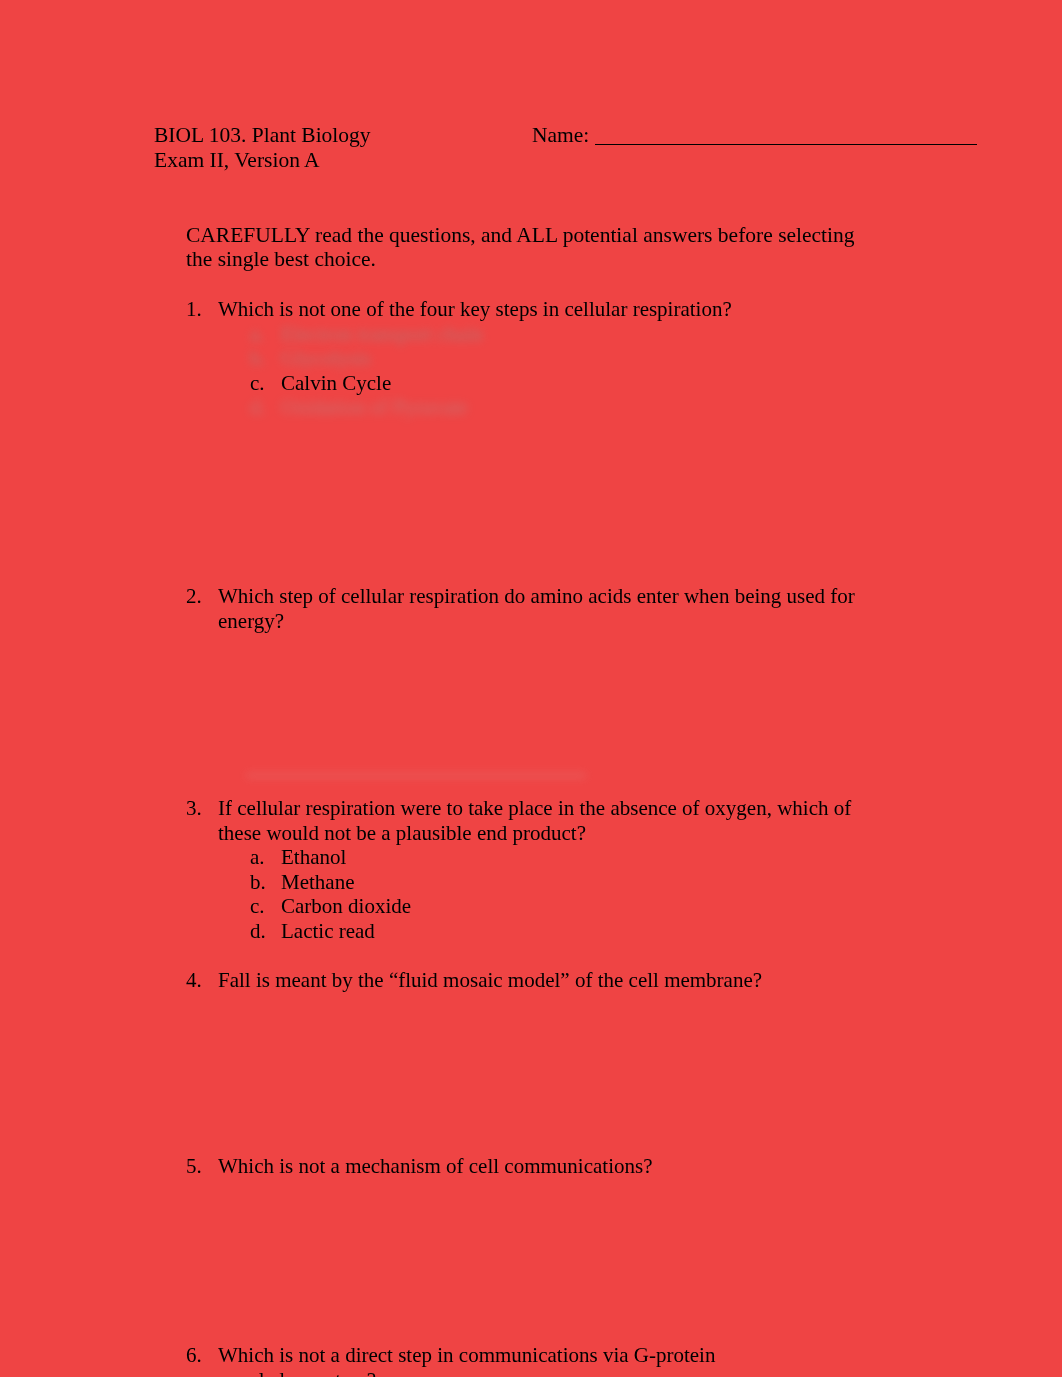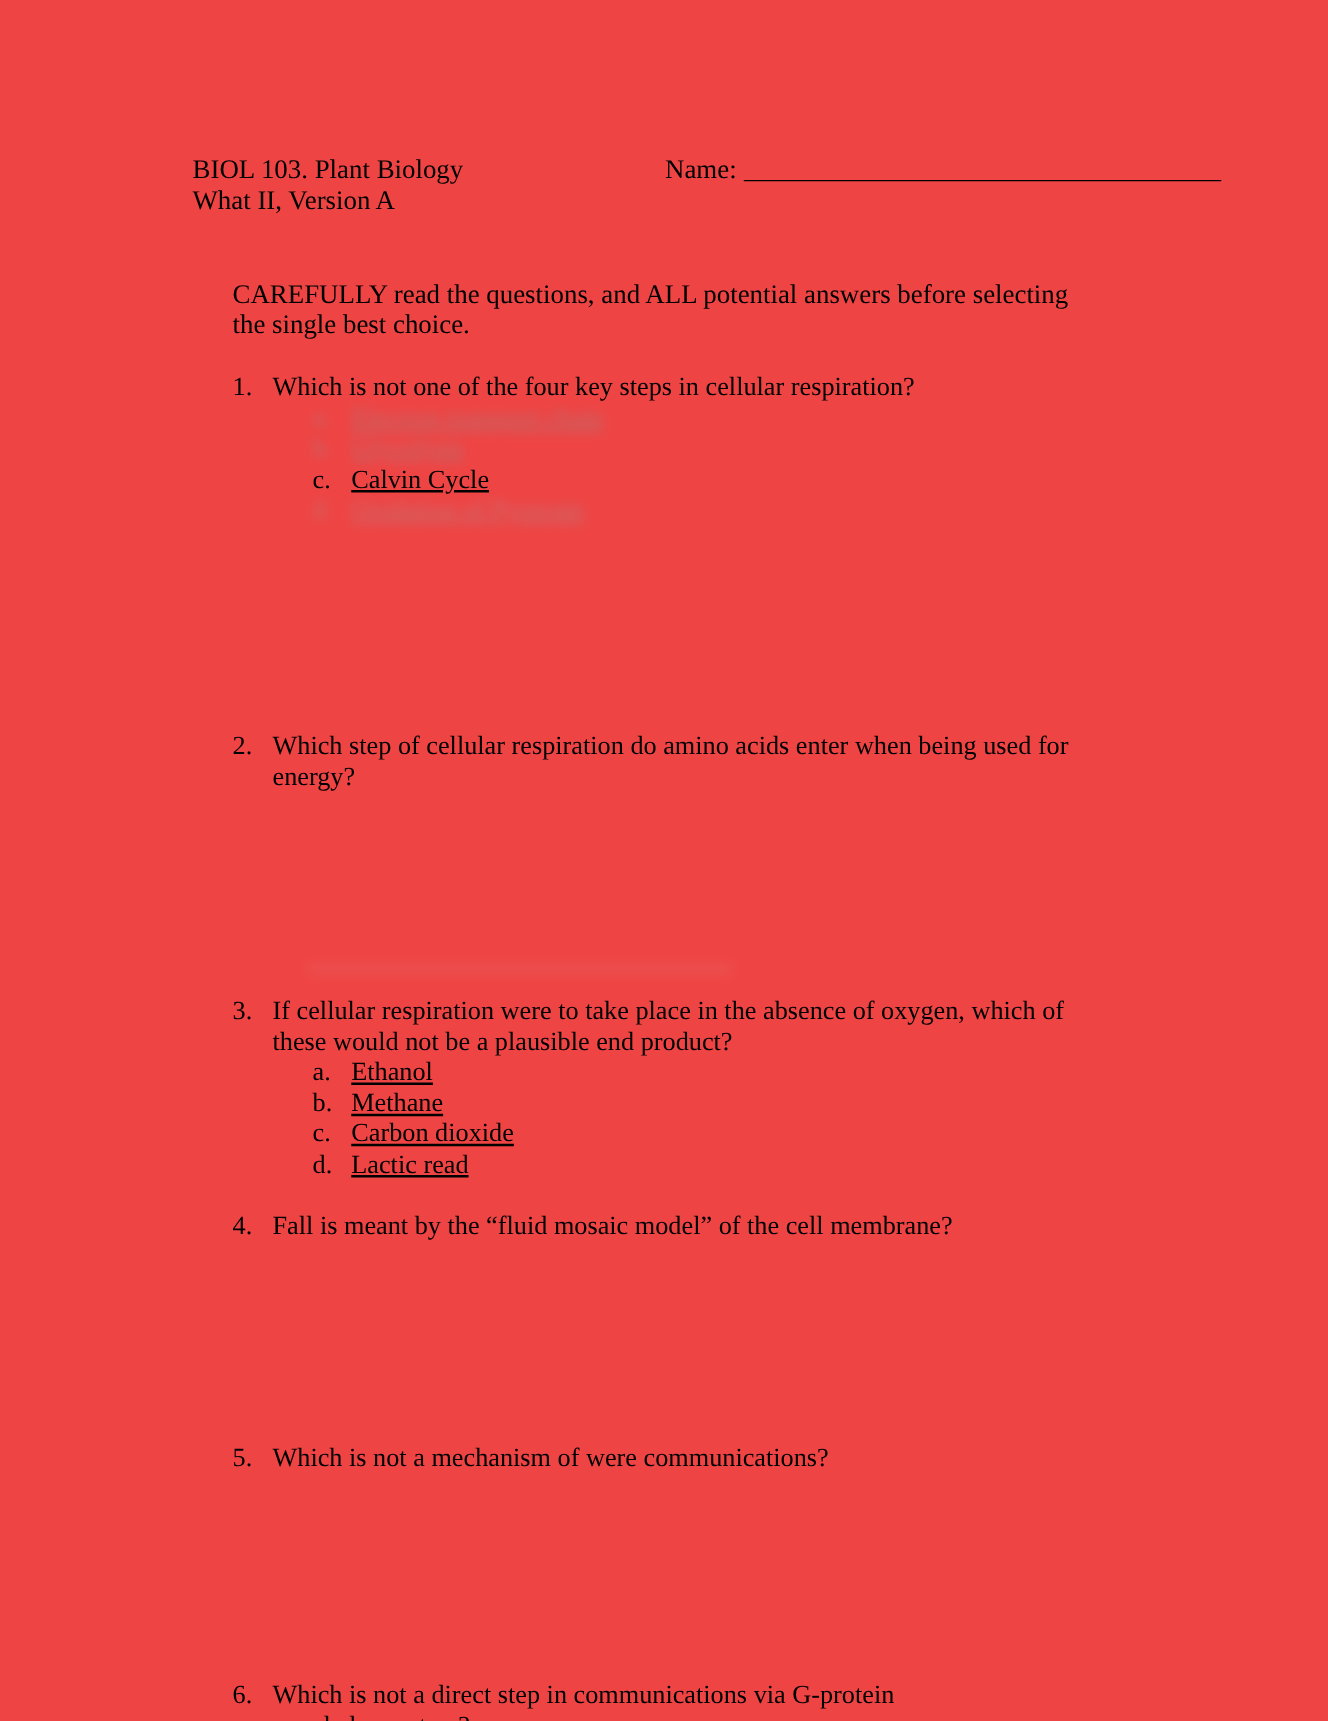--- a/index.html
+++ b/index.html
@@ -107,21 +107,20 @@
     line-height: 24.5px;
   }
 
   .opt-letter {
     flex: 0 0 auto;
     width: 31px;
   }
 
   .opt-text {
     flex: 1 1 auto;
-    text-decoration: underline;
   }
 
   
   .option.redacted {
     color: #8e8e8e;
     filter: blur(4.2px);
     opacity: 0.55;
   }
 
   .option.redacted-strong {
@@ -156,21 +155,21 @@
     <div class="header-row">
       <span class="course-line">BIOL 103.  Plant Biology</span>
 
       <span class="name-block">
         <span class="name-label">Name:</span>
         <span class="name-rule"></span>
       </span>
     </div>
 
 
-    <div class="header-row">What II, Version A</div>
+    <div class="header-row">Exam II, Version A</div>
   </div>
 
   <div class="instructions">CAREFULLY read the questions, and ALL potential answers before selecting the single best choice.</div>
 
   <div class="question" style="top: 297px;">
     <div class="q-row">
       <span class="q-num">1.</span>
       <span class="q-text">Which is not one of the four key steps in cellular respiration?</span>
     </div>
     <div class="options">
@@ -230,21 +229,21 @@
   <div class="question" style="top: 968px;">
     <div class="q-row">
       <span class="q-num">4.</span>
       <span class="q-text">Fall is meant by the “fluid mosaic model” of the cell membrane?</span>
     </div>
   </div>
 
   <div class="question" style="top: 1154px;">
     <div class="q-row">
       <span class="q-num">5.</span>
-      <span class="q-text">Which is not a mechanism of were communications?</span>
+      <span class="q-text">Which is not a mechanism of cell communications?</span>
     </div>
   </div>
 
   <div class="question" style="top: 1343px; width: 600px;">
     <div class="q-row">
       <span class="q-num">6.</span>
       <span class="q-text">Which is not a direct step in communications via G-protein coupled receptors?</span>
     </div>
   </div>
 

